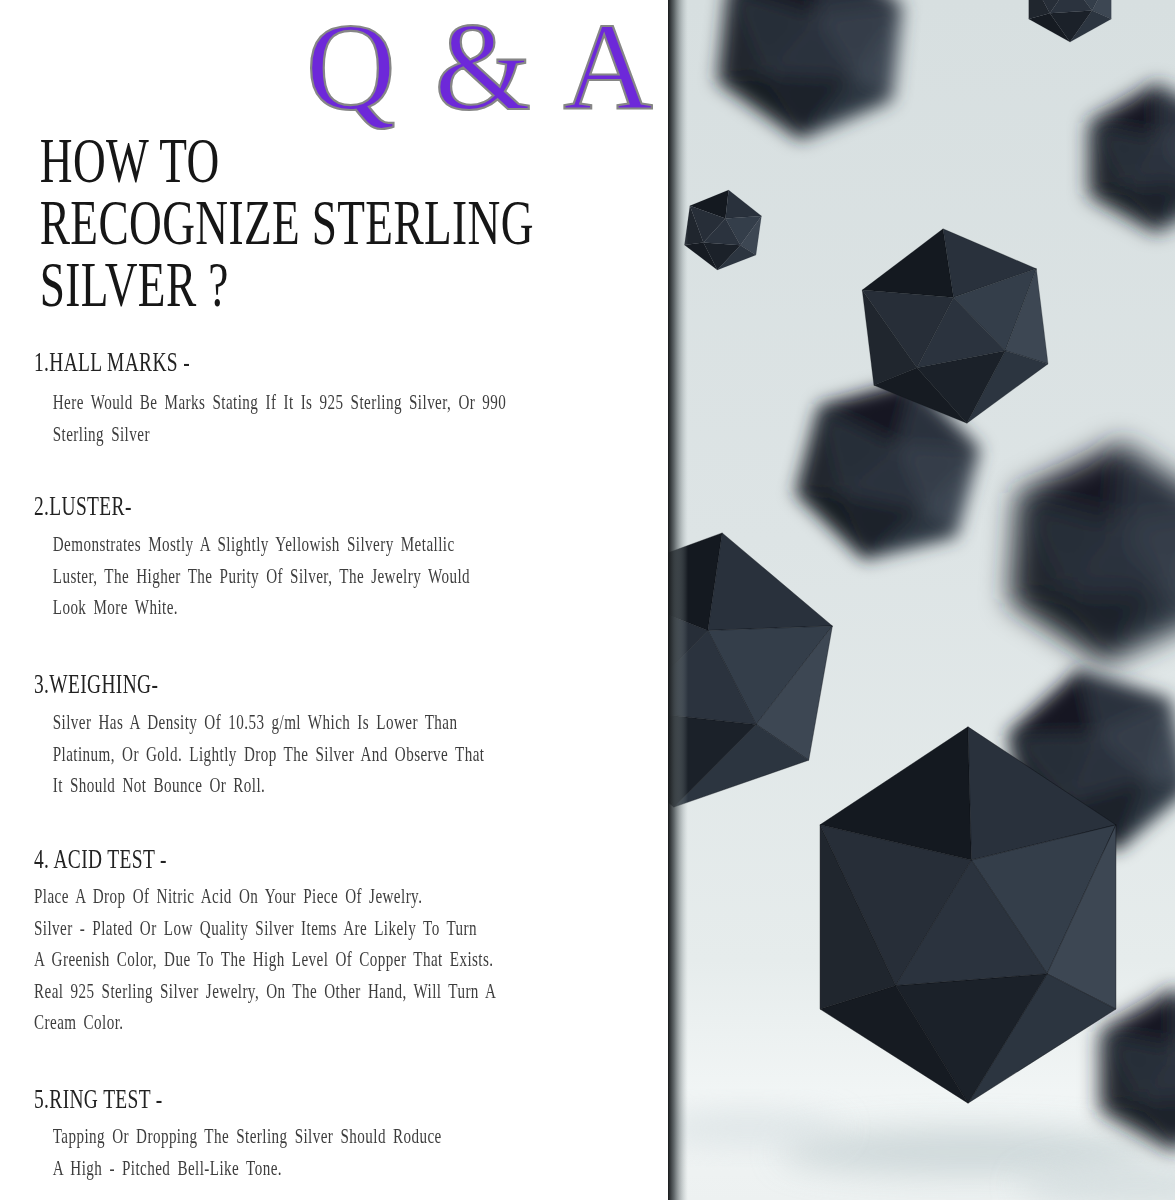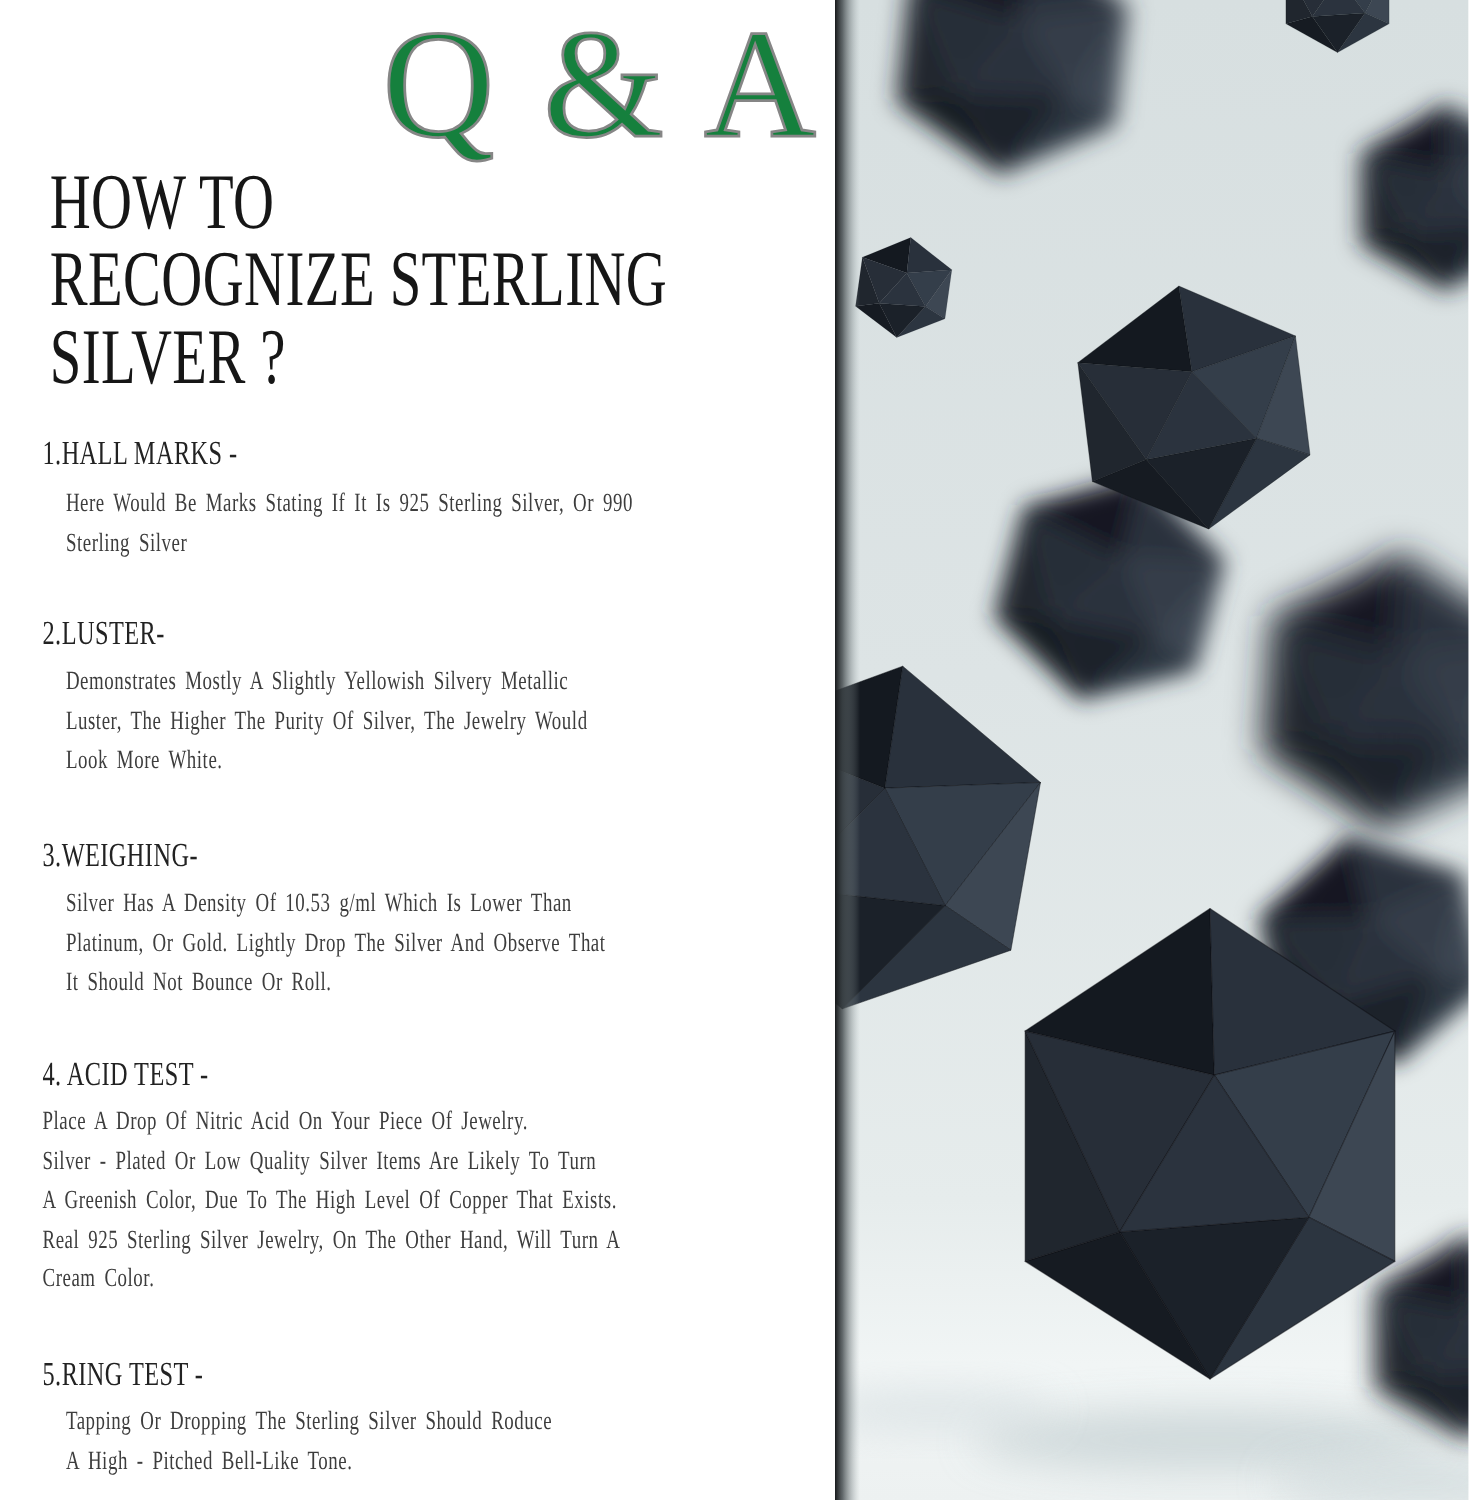--- a/index.html
+++ b/index.html
@@ -4,21 +4,21 @@
 <style>
   html,body{margin:0;padding:0;background:#ffffff;}
   #page{
     position:relative;width:1175px;height:1200px;overflow:hidden;
     background:#ffffff;font-family:"Liberation Serif","DejaVu Serif",serif;
   }
   
   #qa-title{
     position:absolute;left:306px;top:0px;
     font-size:124px;line-height:1.1;letter-spacing:4px;
-    color:#15803d;-webkit-text-stroke:2.2px #868686;
+    color:#6d28d9;-webkit-text-stroke:2.2px #868686;
     font-weight:400;white-space:nowrap;
   }
   #text-col{
     position:absolute;left:34px;top:0;width:880px;height:1200px;
     transform:scaleX(0.72);transform-origin:left top;
   }
   #main-title{
     position:absolute;left:8px;top:130px;margin:0;
     font-size:63px;line-height:62px;font-weight:400;
     color:#161616;white-space:pre-line;letter-spacing:0.5px;

